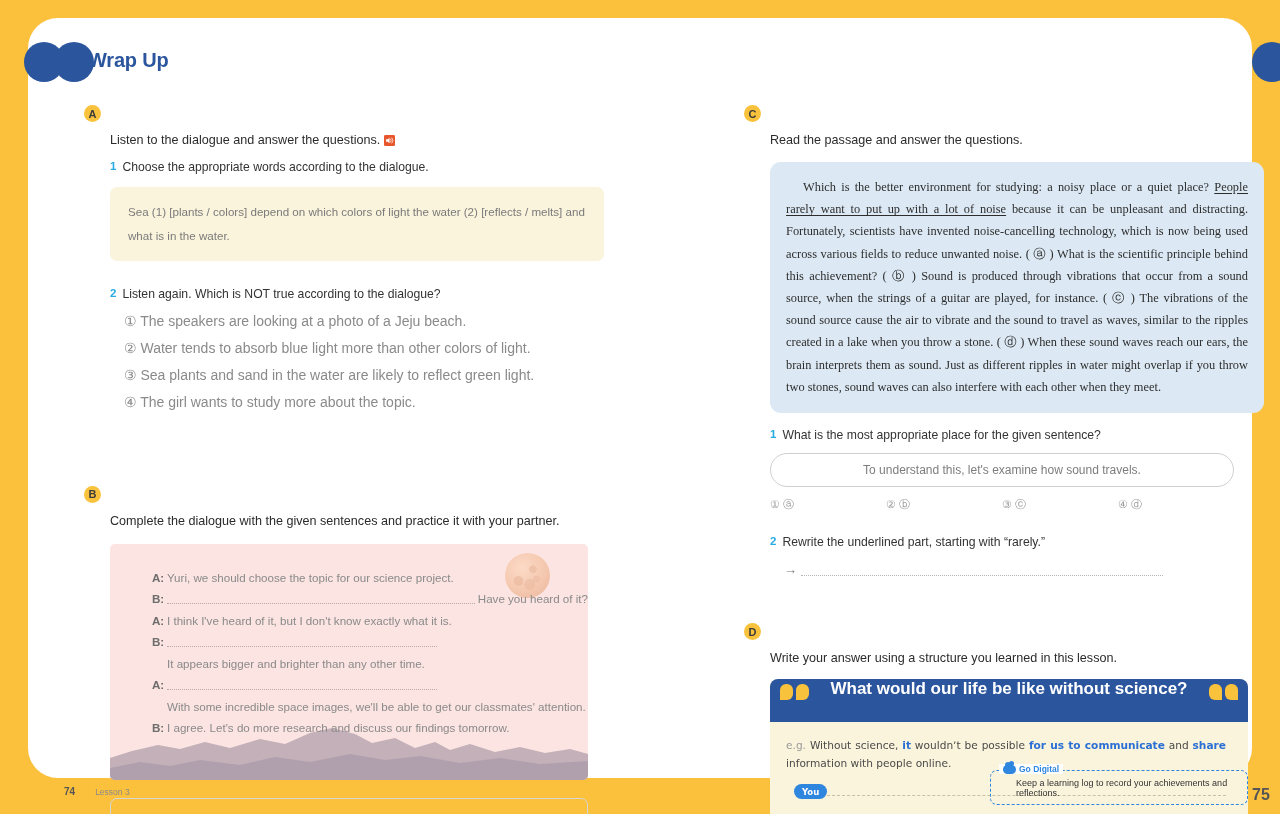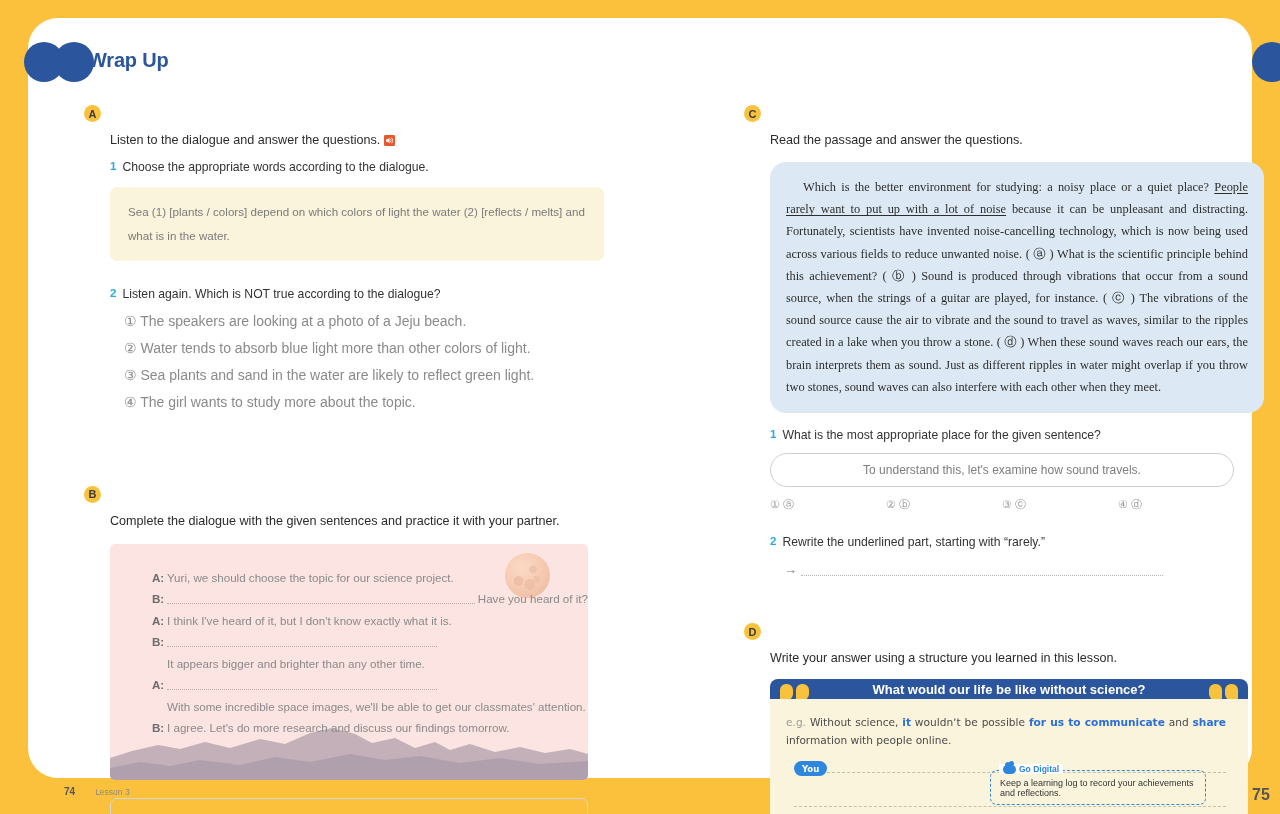--- a/index.html
+++ b/index.html
@@ -111,21 +111,21 @@
   .bank {
     margin: 18px 0 0 26px; width: 478px;
     border: 1px solid #d6d6d6; border-radius: 7px;
     padding: 11px 15px 12px 15px;
   }
   .bank .choice { margin: 0; font-size: 11.6px; color: #8a8a8a; line-height: 1.9; }
 
   
   .passage {
     margin: 13px 0 0 26px; width: 494px;
-    background: #DCE9F4; border-radius: 16px;
+    background: #DCE9F4; border-radius: 11px;
     padding: 14px 16px 15px 16px;
     font-family: "Liberation Serif", serif;
     font-size: 12.4px; color: #2d2d2d;
     line-height: 1.79; text-align: justify;
   }
   .passage .ind { display: inline-block; width: 17px; }
   .uline { text-decoration: underline; text-underline-offset: 2px; }
 
   
   .given-box {
@@ -149,25 +149,25 @@
     width: 362px; border-bottom: 1px dotted #b5b5b5; height: 9px;
   }
 
   
   .d-card {
     position: relative; margin: 12px 0 0 26px;
     width: 478px; background: #FAF4DC;
     border-radius: 8px; overflow: visible;
   }
   .d-banner {
-    position: relative; height: 20px;
+    position: relative; height: 43px;
     background: #2B559D;
     border-radius: 8px 8px 0 0;
-    display: flex; align-items: center; justify-content: center;
-    color: #fff; font-size: 13px; font-weight: bold;
+    display: flex; align-items: flex-start; justify-content: center;
+    color: #fff; font-size: 17px; font-weight: bold;
     overflow: hidden;
   }
   .quo { position: absolute; top: 5px; width: 13px; height: 16px; background: #F9C23C; }
   .quo.a { left: 10px;  border-radius: 6px 6px 6px 0; }
   .quo.b { left: 26px;  border-radius: 6px 6px 6px 0; }
   .quo.c { right: 26px; border-radius: 6px 6px 0 6px; }
   .quo.d { right: 10px; border-radius: 6px 6px 0 6px; }
 
   .eg {
     padding: 14px 22px 4px 16px;
@@ -187,23 +187,23 @@
     font-family: "DejaVu Sans", sans-serif;
   }
   .ans-line {
     flex: 1; border-bottom: 1px dashed #c9c0a2; height: 9px;
   }
   .ans-line2 { width: 100%; border-bottom: 1px dashed #c9c0a2; height: 9px; margin-top: 22px; }
 
   
   .go-digital {
     position: absolute; left: 962px; top: 752px;
-    width: 216px;
+    width: 258px;
     border: 1px dashed #2E86DE; border-radius: 7px;
-    padding: 7px 9px 6px 9px;
+    padding: 7px 9px 6px 25px;
     font-size: 9px; color: #333;
   }
   .gd-tag {
     position: absolute; left: 8px; top: -7px;
     background: #fff; padding: 0 4px;
     display: flex; align-items: center; gap: 3px;
     font-size: 8.5px; font-weight: bold; color: #2E86DE;
   }
   .cloud {
     width: 13px; height: 9px; background: #2E86DE;

